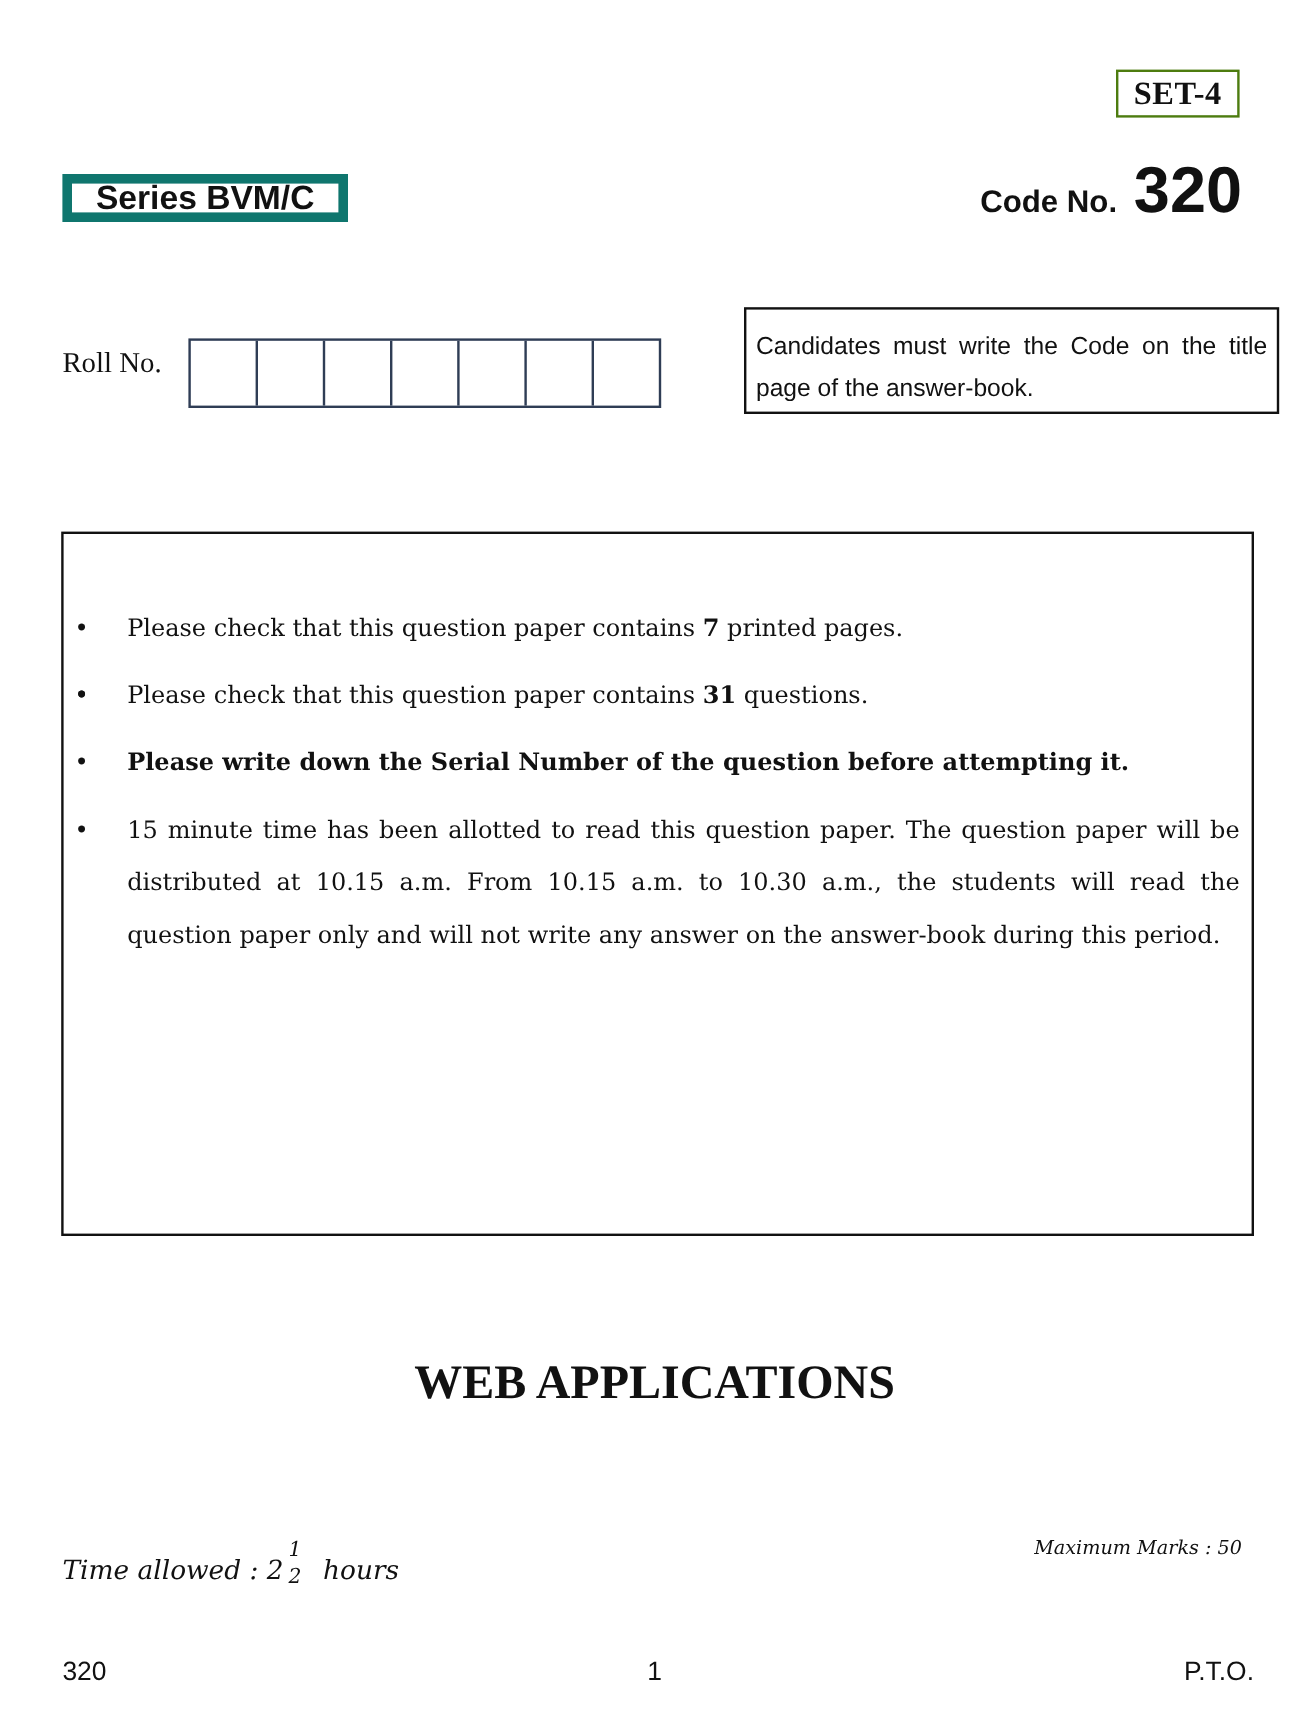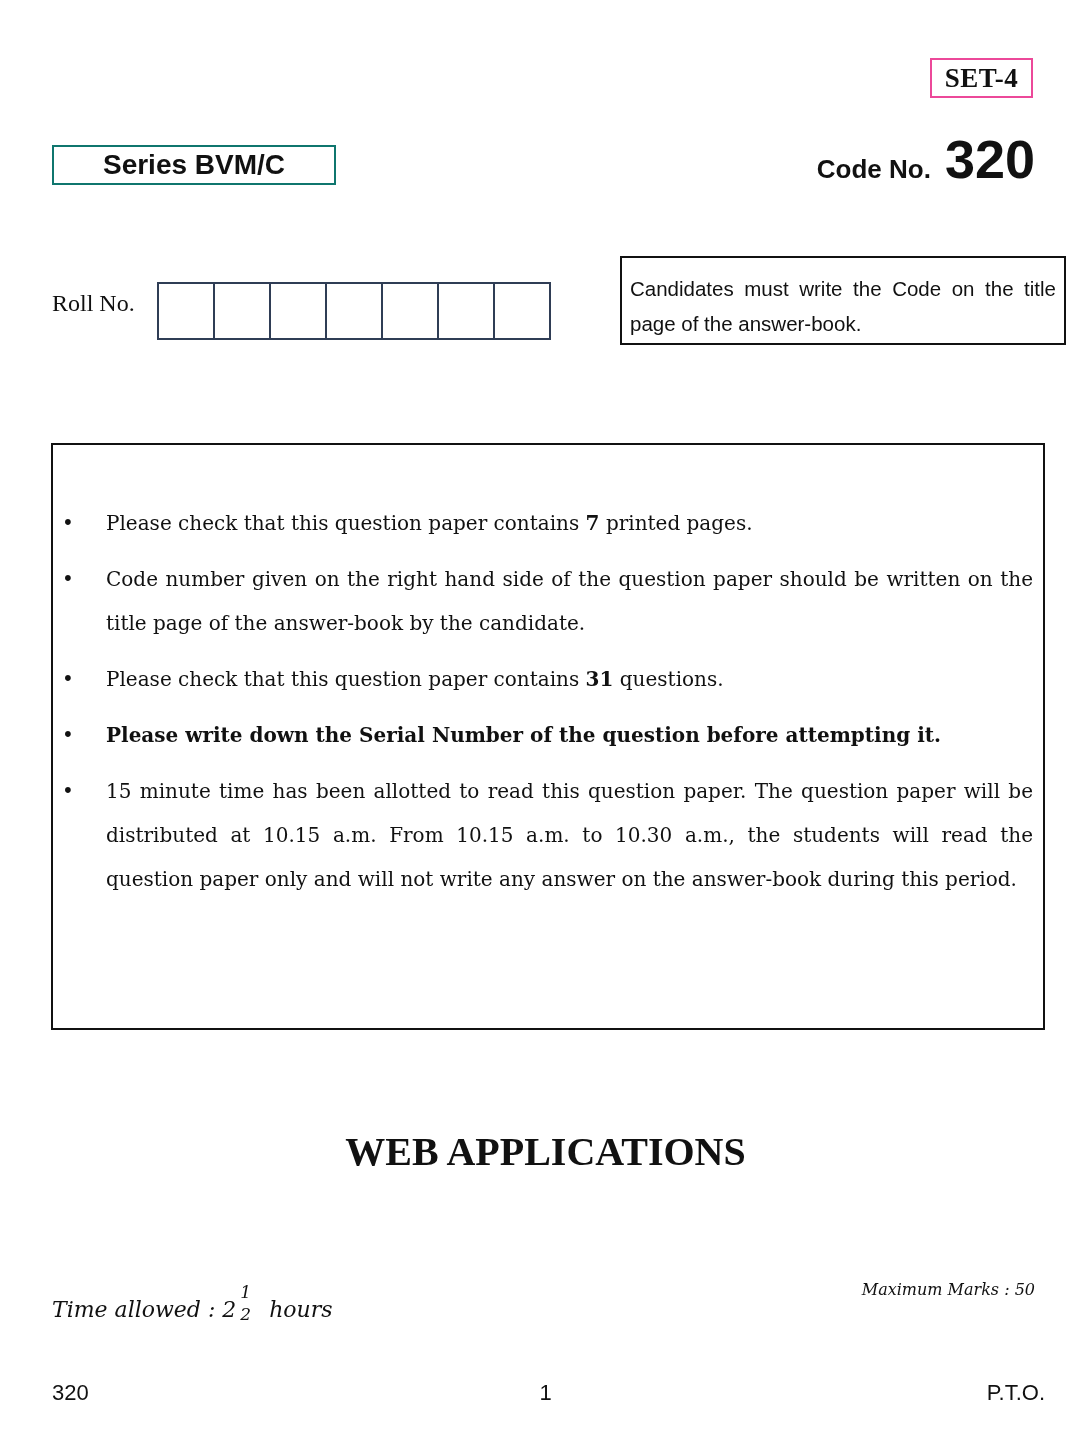--- a/index.html
+++ b/index.html
@@ -1,26 +1,26 @@
 <!DOCTYPE html>
 <html><head>
 <meta charset="utf-8">
 <style>
   html, body { margin: 0; padding: 0; background: #ffffff; }
   body { width: 1091px; height: 1445px; position: relative; overflow: hidden; color: #111; }
 
   .set-box {
     position: absolute; left: 930px; top: 58px; width: 103px; height: 40px;
-    border: 2px solid #ec4899; box-sizing: border-box;
+    border: 2px solid #4d7c0f; box-sizing: border-box;
     font-family: "Liberation Serif", serif; font-weight: bold; font-size: 27px;
     display: flex; align-items: center; justify-content: center; letter-spacing: 0.5px;
   }
   .series-box {
-    position: absolute; left: 52px; top: 145px; width: 284px; height: 40px;
-    border: 2px solid #0f766e; box-sizing: border-box;
+    position: absolute; left: 52px; top: 145px; width: 238px; height: 40px;
+    border: 8px solid #0f766e; box-sizing: border-box;
     font-family: "Liberation Sans", sans-serif; font-weight: bold; font-size: 28px;
     display: flex; align-items: center; justify-content: center;
   }
   .code-wrap {
     position: absolute; right: 56px; top: 128px; display: flex; align-items: baseline; gap: 14px;
     font-family: "Liberation Sans", sans-serif; font-weight: bold;
   }
   .code-label { font-size: 26px; margin-left: 35px; }
   .code-number { font-size: 54px; }
 
@@ -90,21 +90,21 @@
     <div class="roll-cell"></div>
     <div class="roll-cell"></div>
     <div class="roll-cell"></div>
   </div>
 
 <div class="candidate-box">Candidates must write the Code on the title page of the answer-book.</div>
 
 <div class="instr-box">
   <ul class="instr-list" id="instr-list">
       <li class="instr-item"><span class="bullet">•</span><span>Please check that this question paper contains </span><b>7</b><span> printed pages.</span></li>
-      <li class="instr-item"><span class="bullet">•</span><span>Code number given on the right hand side of the question paper should be written on the title page of the answer-book by the candidate.</span></li>
+      <li class="instr-item"><span class="bullet">•</span></li>
       <li class="instr-item"><span class="bullet">•</span><span>Please check that this question paper contains </span><b>31</b><span> questions.</span></li>
       <li class="instr-item"><span class="bullet">•</span><b>Please write down the Serial Number of the question before attempting it.</b></li>
       <li class="instr-item"><span class="bullet">•</span><span>15 minute time has been allotted to read this question paper. The question paper will be distributed at 10.15 a.m. From 10.15 a.m. to 10.30 a.m., the students will read the question paper only and will not write any answer on the answer-book during this period.</span></li>
     </ul>
 </div>
 
 <div class="title">WEB APPLICATIONS</div>
 
 <div class="time-allowed">
   <span>Time allowed : 2</span>

